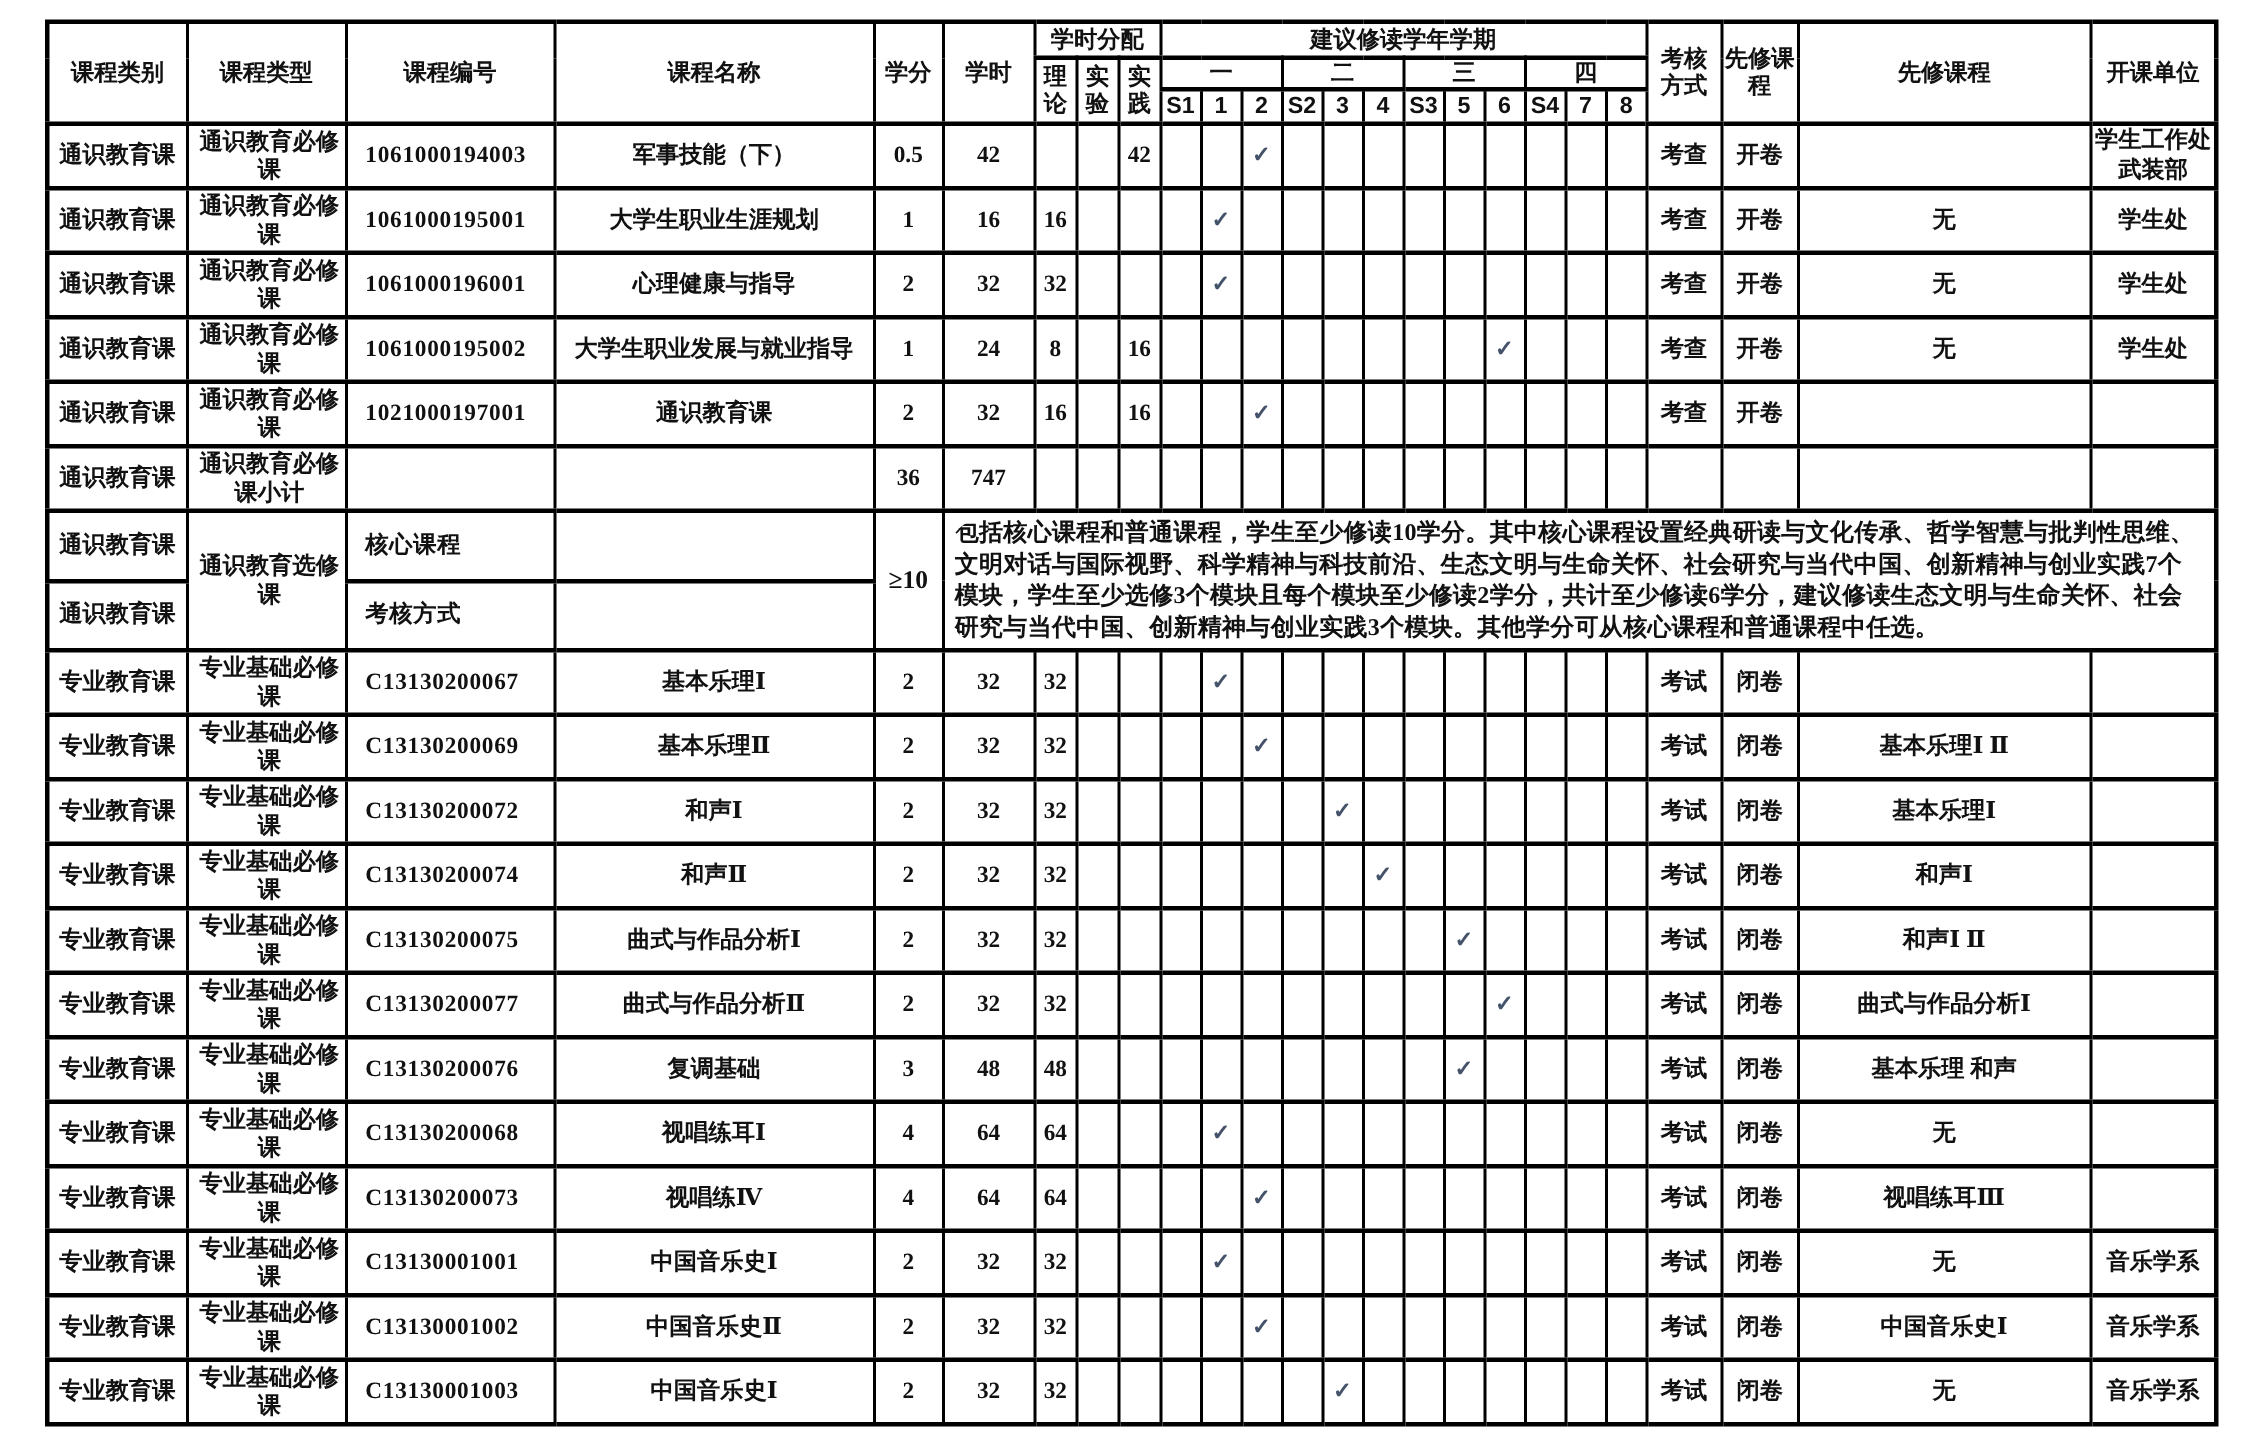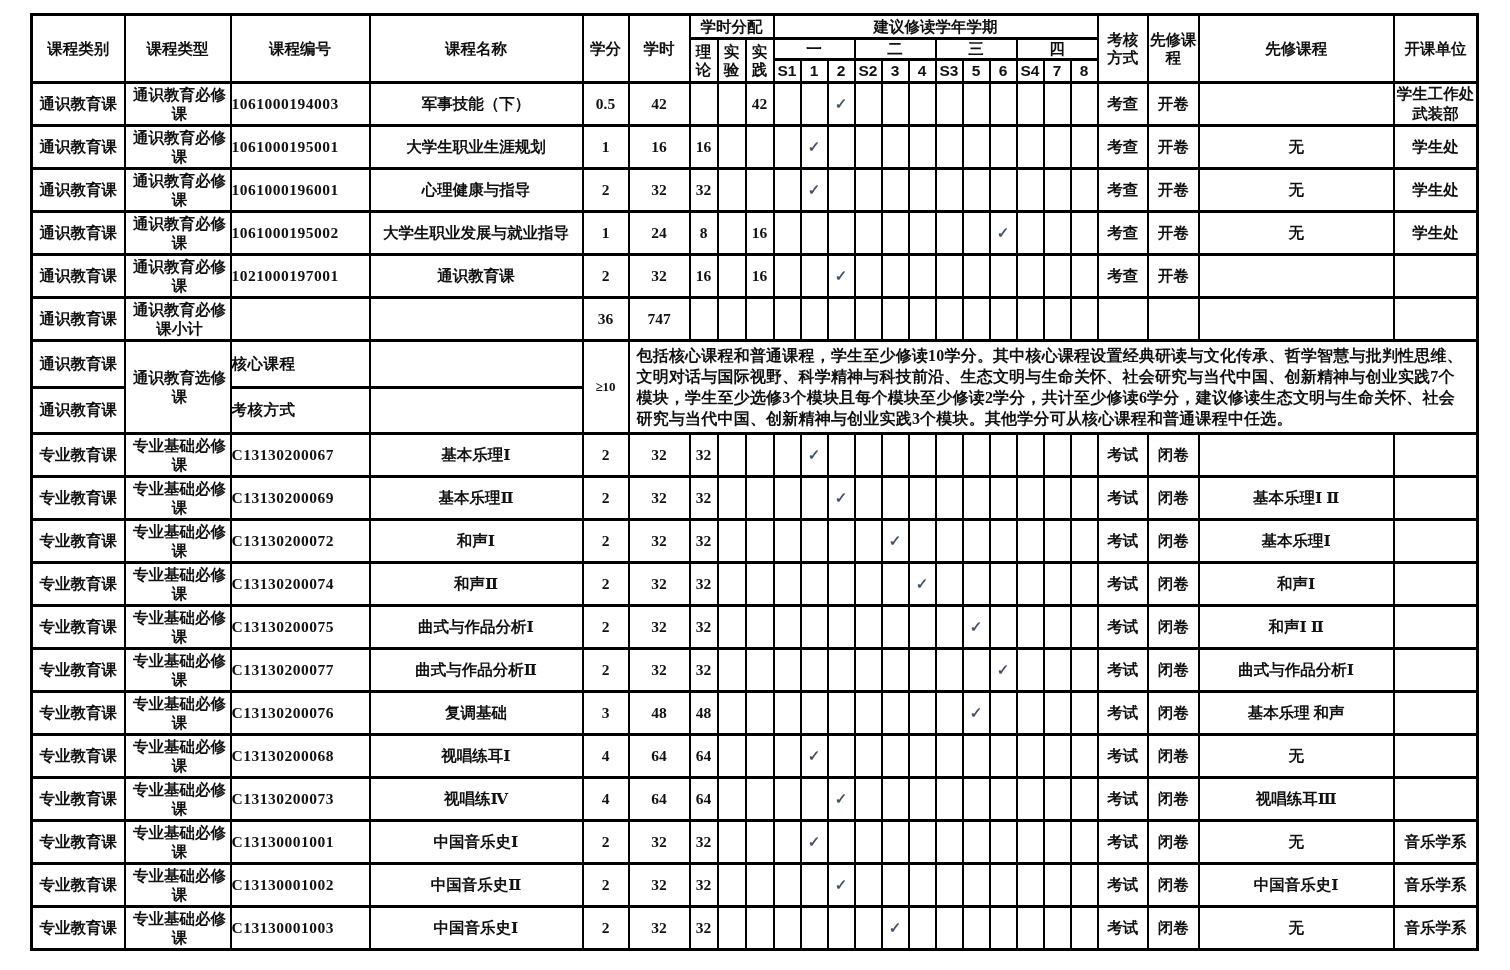--- a/index.html
+++ b/index.html
@@ -19,27 +19,27 @@
   }
   thead th{
     font-family:"Liberation Sans","DejaVu Sans",sans-serif;
     font-weight:bold;font-size:15.5px;line-height:18px;padding:0 1px;
   }
   thead tr.h1{height:24px;}
   thead tr.h2{height:17px;}
   thead tr.h3{height:23px;}
   tbody tr{height:43px;font-weight:bold;}
   td.type-cell{text-align:center;padding:1px 2px 1px 6px;line-height:19px;}
-  td.code{text-align:left;padding-left:0;letter-spacing:0.5px;}
+  td.code{text-align:left;padding-left:12px;letter-spacing:0.5px;}
   td.check{font-size:15px;color:#44536a;}
   td.note{
     text-align:left;vertical-align:middle;
-    padding:3px 7px;font-size:16px;line-height:21px;letter-spacing:0.2px;
+    padding:3px 7px;font-size:16px;line-height:21px;letter-spacing:0.2px;border-radius:31px;
   }
-  td.credits-min{font-size:13px;margin-top:39px;}
+  td.credits-min{font-size:17px;margin-top:39px;}
 </style>
 </head>
 <body>
 
 <div class="page">
   <table class="curr">
     <colgroup>
       <col style="width:93px">
         <col style="width:106px">
         <col style="width:139px">

